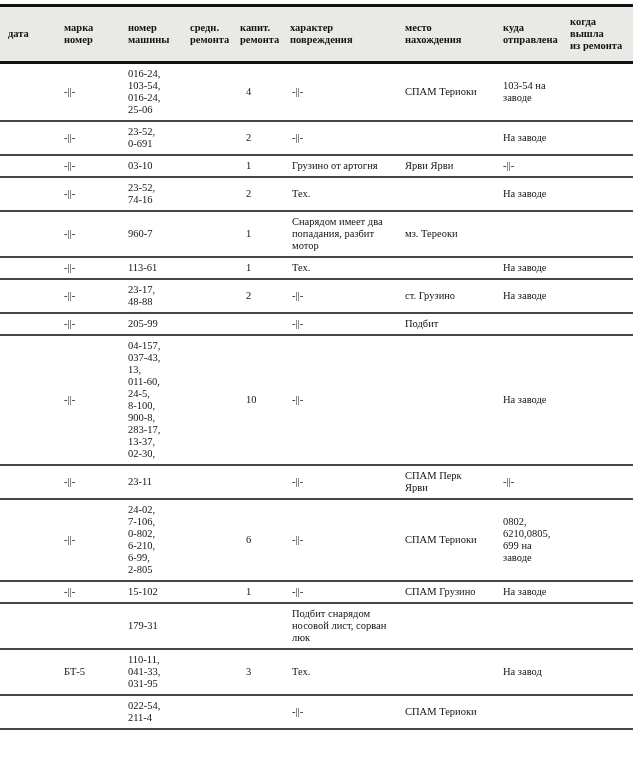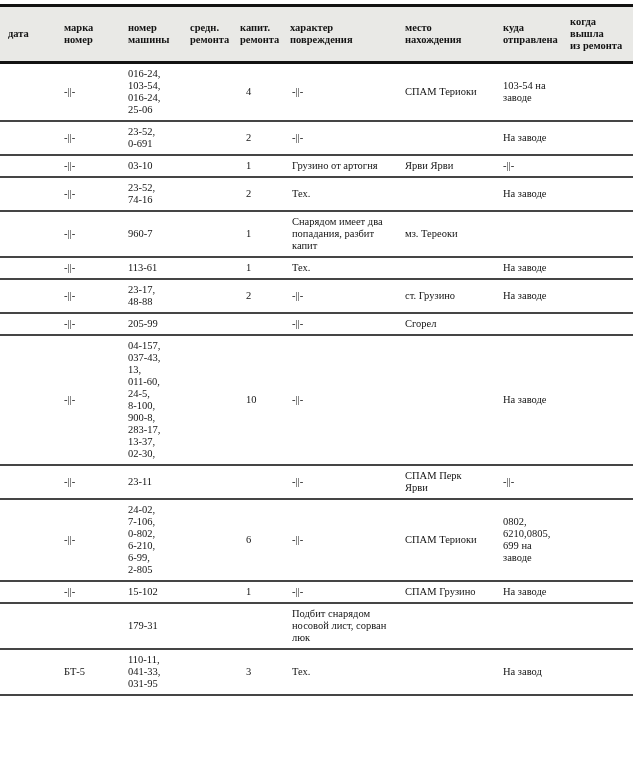--- a/index.html
+++ b/index.html
@@ -146,21 +146,21 @@
           <td class="col-released"></td>
         </tr>
         <tr>
           <td class="col-date"></td>
           <td class="col-brand">-||-</td>
           <td class="col-numbers">960-7</td>
           <td class="col-medium"></td>
           <td class="col-capital">1</td>
           <td class="col-damage">Снарядом имеет два
 попадания, разбит
-капит</td>
+мотор</td>
           <td class="col-location">мз. Тереоки</td>
           <td class="col-sent"></td>
           <td class="col-released"></td>
         </tr>
         <tr>
           <td class="col-date"></td>
           <td class="col-brand">-||-</td>
           <td class="col-numbers">113-61</td>
           <td class="col-medium"></td>
           <td class="col-capital">1</td>
@@ -181,21 +181,21 @@
           <td class="col-sent">На заводе</td>
           <td class="col-released"></td>
         </tr>
         <tr>
           <td class="col-date"></td>
           <td class="col-brand">-||-</td>
           <td class="col-numbers">205-99</td>
           <td class="col-medium"></td>
           <td class="col-capital"></td>
           <td class="col-damage">-||-</td>
-          <td class="col-location">Сгорел</td>
+          <td class="col-location">Подбит</td>
           <td class="col-sent"></td>
           <td class="col-released"></td>
         </tr>
         <tr>
           <td class="col-date"></td>
           <td class="col-brand">-||-</td>
           <td class="col-numbers">04-157,
 037-43,
 13,
 011-60,
@@ -273,15 +273,27 @@
           <td class="col-numbers">110-11,
 041-33,
 031-95</td>
           <td class="col-medium"></td>
           <td class="col-capital">3</td>
           <td class="col-damage">Тех.</td>
           <td class="col-location"></td>
           <td class="col-sent">На завод</td>
           <td class="col-released"></td>
         </tr>
+        <tr>
+          <td class="col-date"></td>
+          <td class="col-brand"></td>
+          <td class="col-numbers">022-54,
+211-4</td>
+          <td class="col-medium"></td>
+          <td class="col-capital"></td>
+          <td class="col-damage">-||-</td>
+          <td class="col-location">СПАМ Териоки</td>
+          <td class="col-sent"></td>
+          <td class="col-released"></td>
+        </tr>
       </tbody>
   </table>
 </div>
 
 </body></html>

